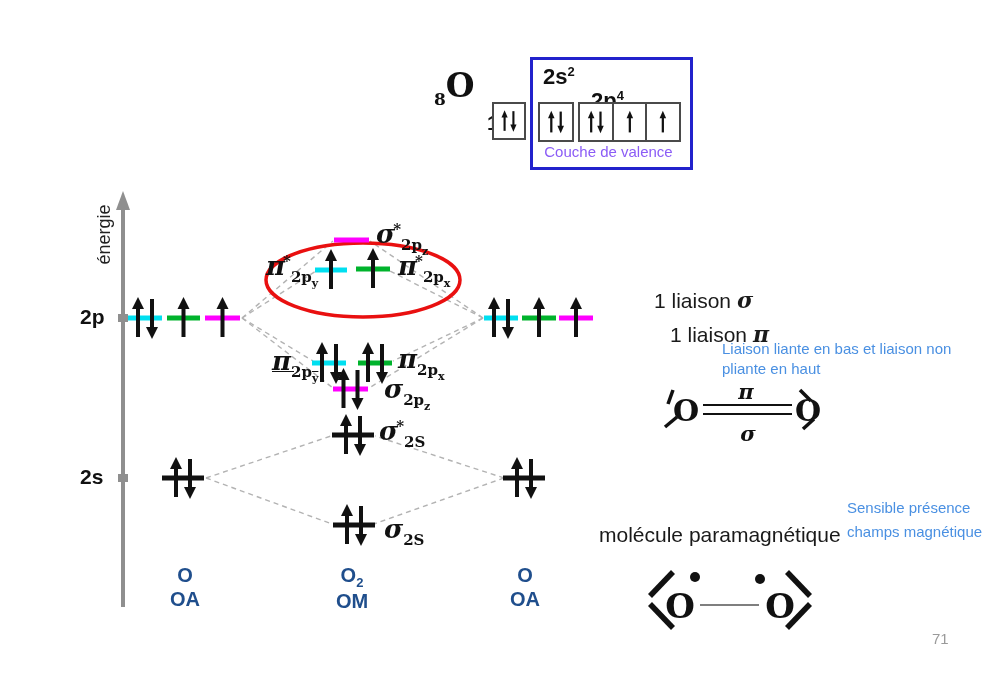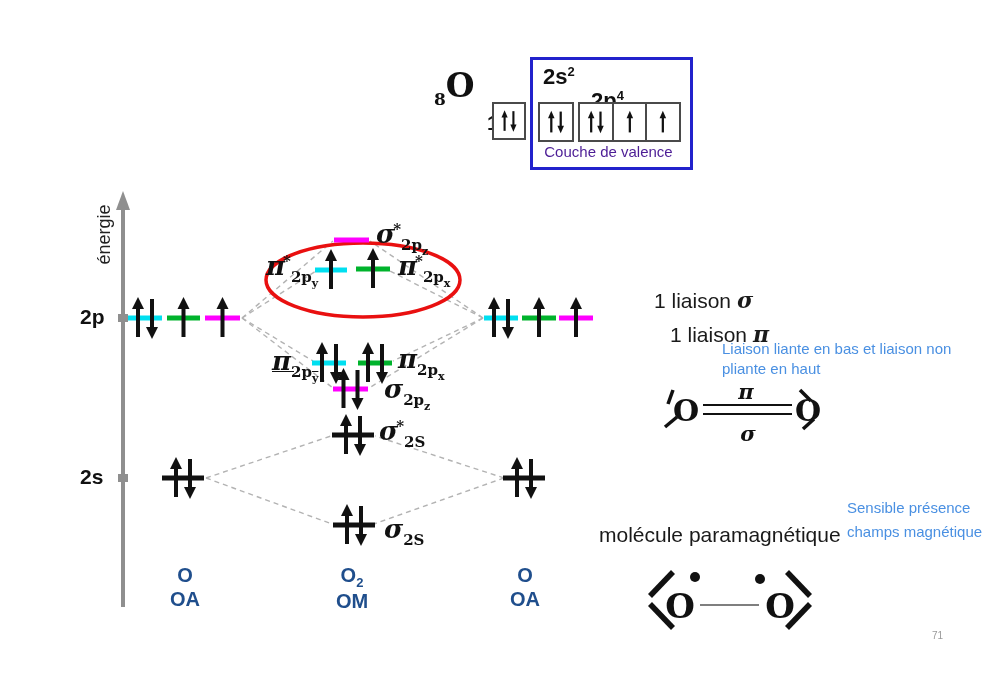--- a/index.html
+++ b/index.html
@@ -10,39 +10,39 @@
   
   .title{font-size:24px;font-weight:bold;color:#b5135f;}
   .title sub{font-size:15px;}
   
   .elm{font-family:"DejaVu Serif",serif;font-weight:bold;font-size:33px;color:#111;}
   .elm sub{font-size:17px;}
   .shell{font-size:21px;font-weight:bold;color:#111;}
   .shell sup{font-size:13px;}
   .bluebox{border:3px solid #2222cc;}
   .obox{border:2px solid #4a4a4a;background:#fff;}
-  .valence{font-size:15px;color:#4c1d95;text-align:center;}
+  .valence{font-size:15px;color:#8b5cf6;text-align:center;}
   
   .axis-label{font-size:18px;color:#222;transform:rotate(-90deg);}
   .lvl{font-size:21px;font-weight:bold;color:#111;}
   
   .orb{font-family:"DejaVu Serif",serif;font-weight:bold;color:#111;white-space:nowrap;}
   .orb .sym{font-size:26px;font-style:italic;}
   .orb .sup{font-size:15px;vertical-align:9px;margin-left:-2px;}
   .orb .sb1{font-size:15px;vertical-align:-7px;}
   .orb .sb2{font-size:11px;vertical-align:-12px;}
   
   .col{width:56px;text-align:center;color:#1f4e8c;font-weight:bold;
        font-size:20px;line-height:1.18;}
   .col sub{font-size:13px;}
   
   .rp{font-size:21px;color:#1a1a1a;}
   .rp .greek{font-family:"DejaVu Serif",serif;font-weight:bold;font-style:italic;font-size:22px;}
   .note{font-size:15px;color:#4a90e2;line-height:1.3;}
-  .page{font-size:10px;color:#9a9a9a;}
+  .page{font-size:15px;color:#9a9a9a;}
   .lewis-o{font-family:"DejaVu Serif",serif;font-weight:bold;}
 </style>
 </head>
 <body>
 
 <div class="slide">
 
   <svg class="gfx" width="1000" height="679" viewBox="0 0 1000 679">
 
     <g>

